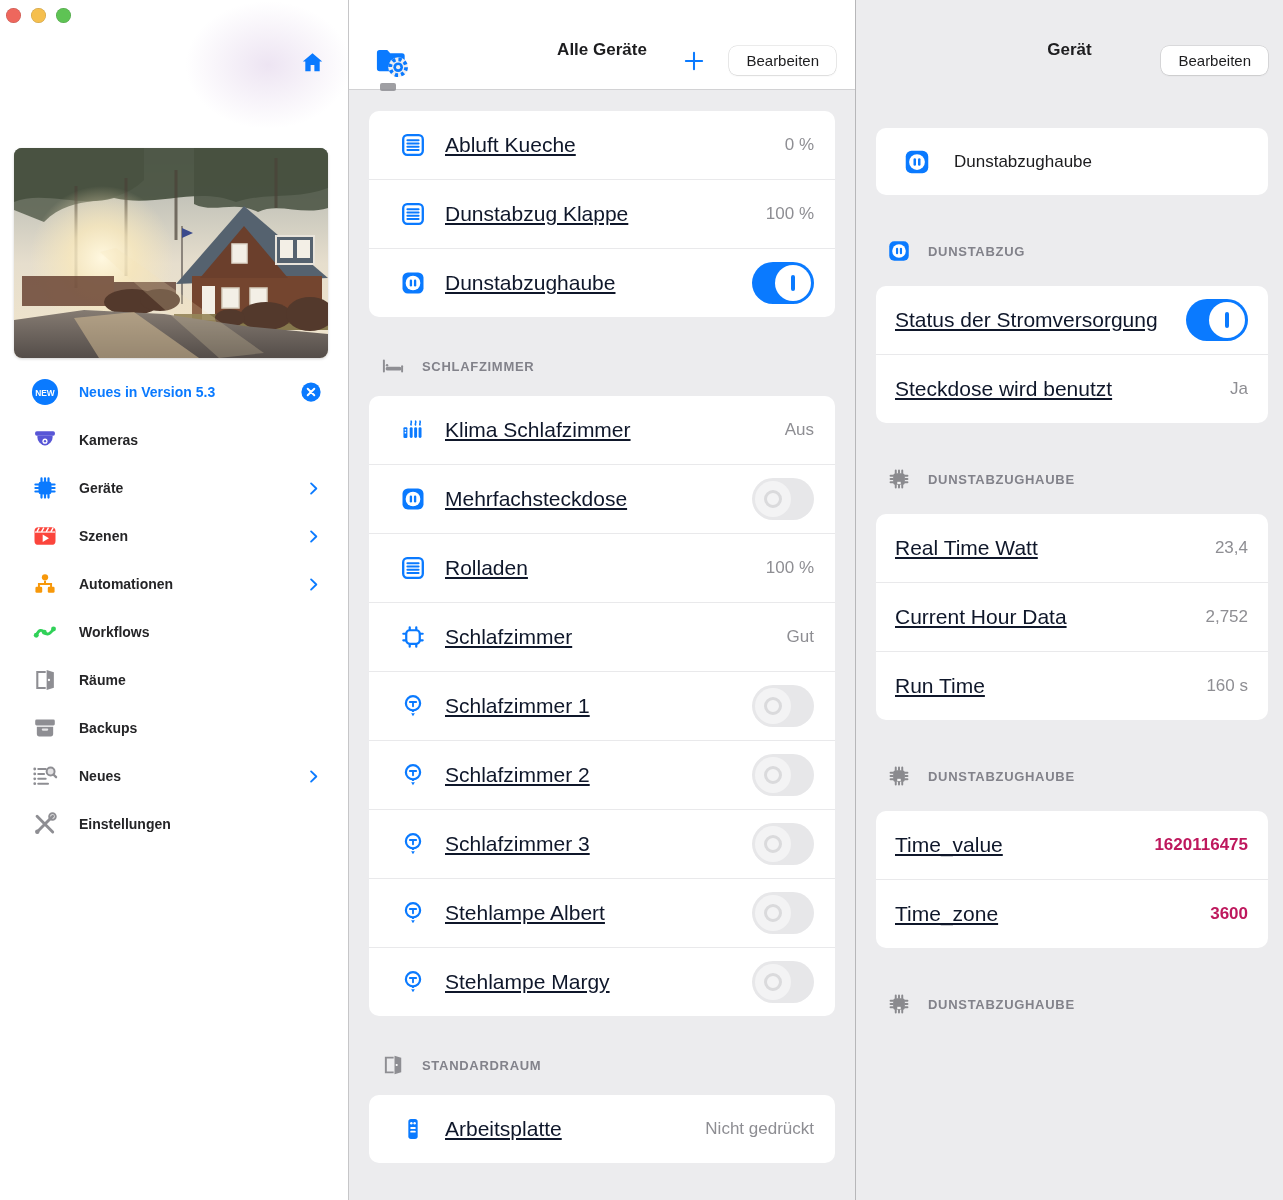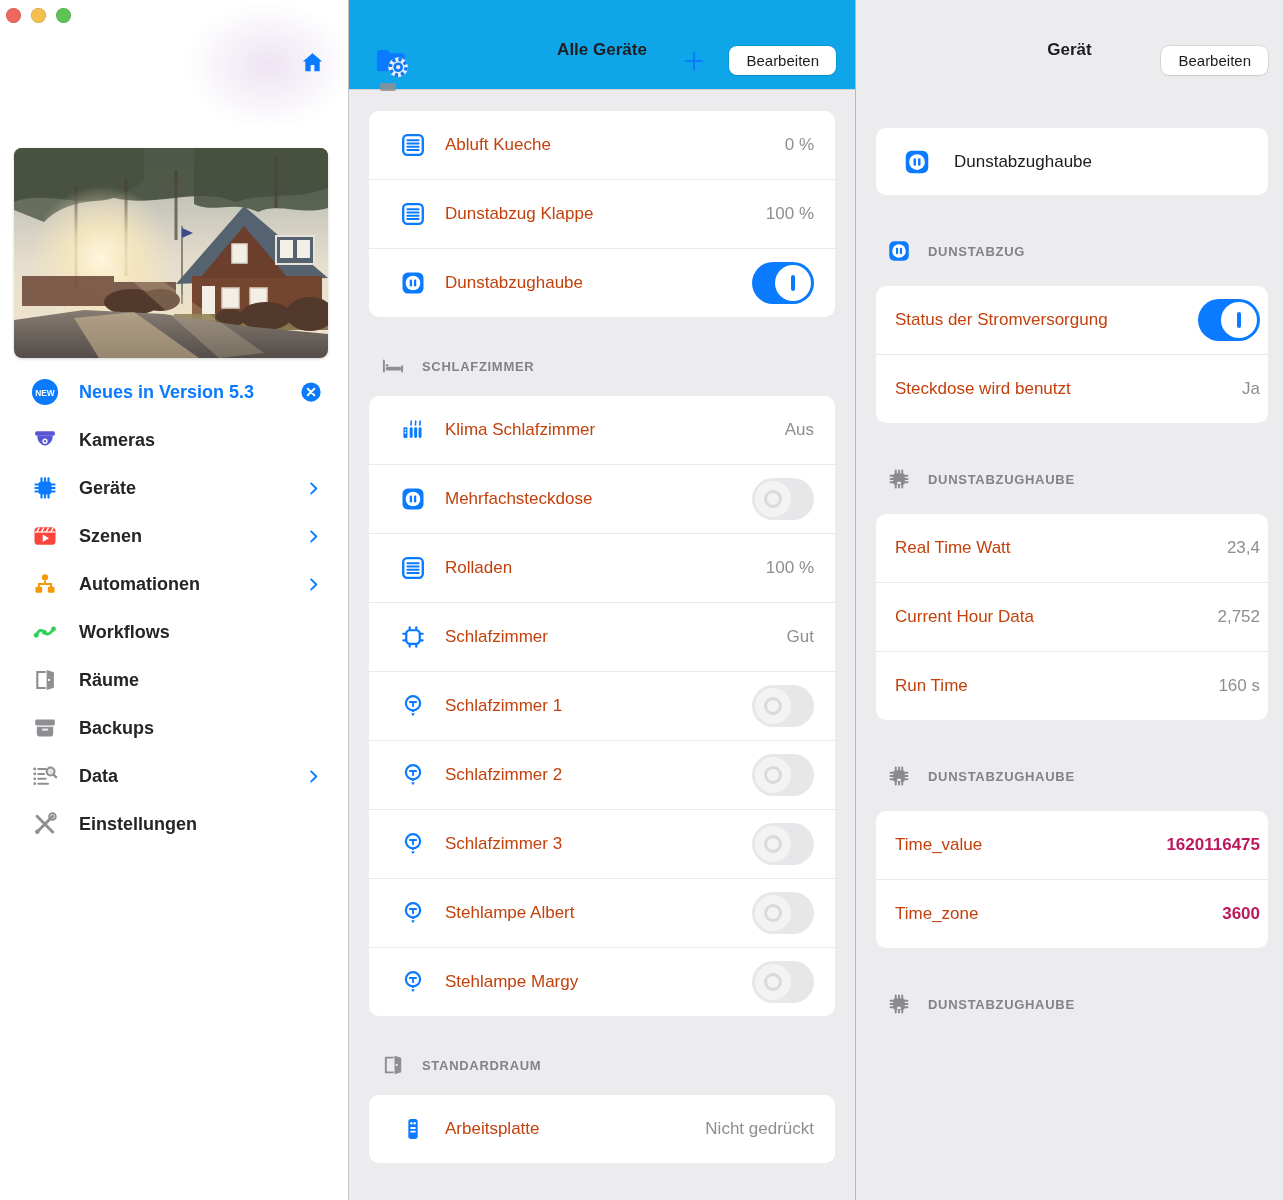--- a/index.html
+++ b/index.html
@@ -18,51 +18,51 @@
   .traffic{position:absolute;top:8px;left:6px;display:flex;gap:10px;}
   .traffic span{width:15px;height:15px;border-radius:50%;box-shadow:inset 0 0 0 .5px rgba(0,0,0,.18);}
   .tl-red{background:#ee675d}.tl-yellow{background:#f5bf4e}.tl-green{background:#5ec354}
   .home-btn{position:absolute;top:50px;right:23px;width:25px;height:25px;}
   .photo{position:absolute;top:148px;left:14px;width:314px;height:210px;border-radius:8px;overflow:hidden;
     box-shadow:0 1px 3px rgba(0,0,0,.18);}
   .photo svg{display:block;width:100%;height:100%;}
   .menu{position:absolute;top:368px;left:0;right:0;}
   .menu-item{height:48px;display:flex;align-items:center;padding:0 26px 0 31px;cursor:default;}
   .mi-icon{width:28px;height:28px;flex:none;}
-  .mi-label{font-size:18px;font-weight:600;color:#252527;margin-left:20px;white-space:nowrap;}
+  .mi-label{font-size:14px;font-weight:600;color:#252527;margin-left:20px;white-space:nowrap;}
   .mi-label.accent{color:#0a7aff;}
   .mi-close{width:22px;height:22px;margin-left:auto;}
   .mi-chevron{width:17px;height:17px;margin-left:auto;}
   .icon svg{display:block;width:100%;height:100%;}
 
   
   .middle{width:506px;flex:none;background:#ececee;border-right:1px solid #b7b7b9;display:flex;flex-direction:column;position:relative;}
   .rightcol{flex:1;background:#ececee;display:flex;flex-direction:column;}
   .col-header{height:89px;flex:none;position:relative;}
-  .middle .col-header{background:#0ea5e9;border-bottom:1px solid #d2d2d4;}
+  .middle .col-header{background:#ffffff;border-bottom:1px solid #d2d2d4;}
   .col-title{position:absolute;left:50%;top:50px;transform:translate(-50%,-50%);font-size:17px;font-weight:700;color:#1d1d1f;margin:0;}
   .hdr-folder{position:absolute;left:25px;top:44px;width:37px;height:34px;}
   .hdr-plus{position:absolute;left:332px;top:48px;width:26px;height:26px;}
   .pill{position:absolute;top:46px;font-size:15px;color:#1d1d1f;background:#fff;border:none;border-radius:8px;
     padding:6px 17px;box-shadow:0 0 0 .5px rgba(0,0,0,.16),0 1px 2px rgba(0,0,0,.07);cursor:default;}
   .middle .pill{right:19px;}
   .rightcol .pill{right:15px;}
   .peek{position:absolute;left:31px;top:83px;width:16px;height:8px;background:#8e8e93;border-radius:2px;opacity:.85;}
 
   .content{flex:1;overflow:hidden;}
   .middle .content{padding:21px 20px 0 20px;}
   .rightcol .content{padding:39px 15px 0 20px;}
 
   .card{background:#fff;border-radius:10px;overflow:hidden;}
   .row{height:68px;display:flex;align-items:center;}
   .middle .row{padding:0 21px 0 30px;}
-  .rightcol .row{padding:0 8px 0 19px;}
+  .rightcol .row{padding:0 20px 0 19px;}
   .row + .row{border-top:1px solid #e9e9eb;}
   .row-icon{width:28px;height:28px;flex:none;}
-  .row-label{font-size:17px;color:#c2410c;margin-left:18px;white-space:nowrap;}
+  .row-label{font-size:21px;color:#0f172a;margin-left:18px;white-space:nowrap;text-decoration:underline;}
   .rightcol .row-label{margin-left:0;}
   .row-value{margin-left:auto;font-size:17px;color:#8e8e93;white-space:nowrap;}
   .row-value.accent{color:#be185d;font-weight:700;}
 
   .sec-hdr{display:flex;align-items:center;gap:16px;padding-left:11px;margin:34px 0 15px;height:30px;}
   .rightcol .sec-hdr{margin:41px 0 20px;padding-left:10px;}
   .sec-icon{width:26px;height:26px;flex:none;}
   .sec-label{font-size:13px;font-weight:700;color:#82828a;letter-spacing:.7px;}
 
   .dev-row{height:67px;display:flex;align-items:center;padding:0 20px 0 26px;}
@@ -281,21 +281,21 @@
           <span class="mi-icon icon">
             <svg viewBox="0 0 24 24">
               <g stroke="#8e8e93" stroke-width="1.7" stroke-linecap="round">
                 <path d="M6.2 6h6.4M6.2 10.2h5M6.2 14.4h6.4M6.2 18.6h8.4"></path>
                 <path d="M3.2 6h.01M3.2 10.2h.01M3.2 14.4h.01M3.2 18.6h.01" stroke-width="2.4"></path>
               </g>
               <circle cx="16.8" cy="8.2" r="3.4" fill="#e4e3e5" stroke="#8e8e93" stroke-width="1.7"></circle>
               <path d="M19.2 10.7l2.3 2.3" stroke="#8e8e93" stroke-width="2" stroke-linecap="round"></path>
             </svg>
           </span>
-          <span class="mi-label">Data</span>
+          <span class="mi-label">Neues</span>
 
           <span class="mi-chevron icon">
             <svg viewBox="0 0 24 24">
               <path d="M8.6 4.8l7.4 7.2-7.4 7.2" fill="none" stroke="#0a7aff" stroke-width="2.6" stroke-linecap="round" stroke-linejoin="round"></path>
             </svg>
           </span>
         </div>
 
         <div class="menu-item">
           <span class="mi-icon icon">

